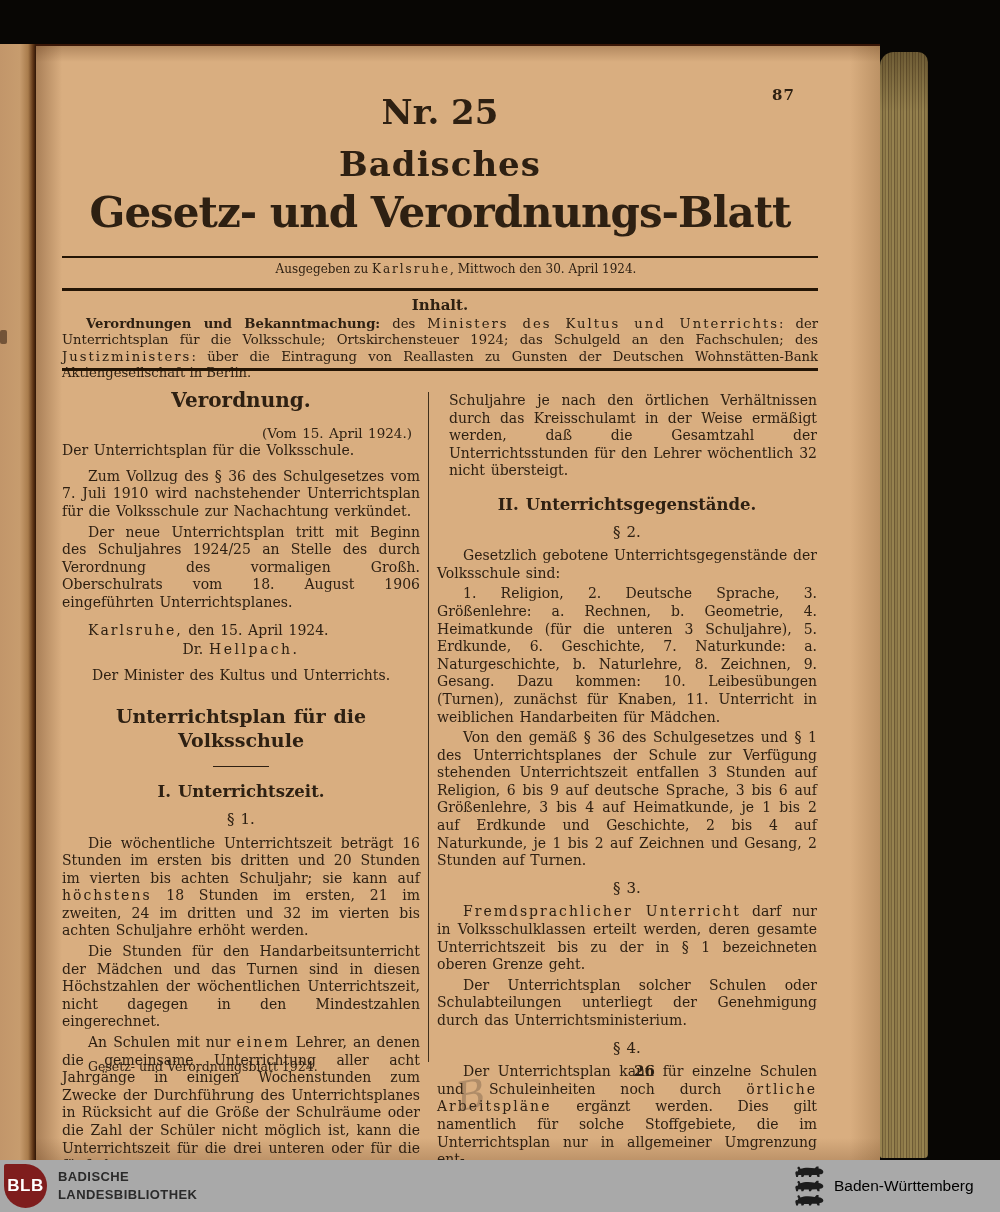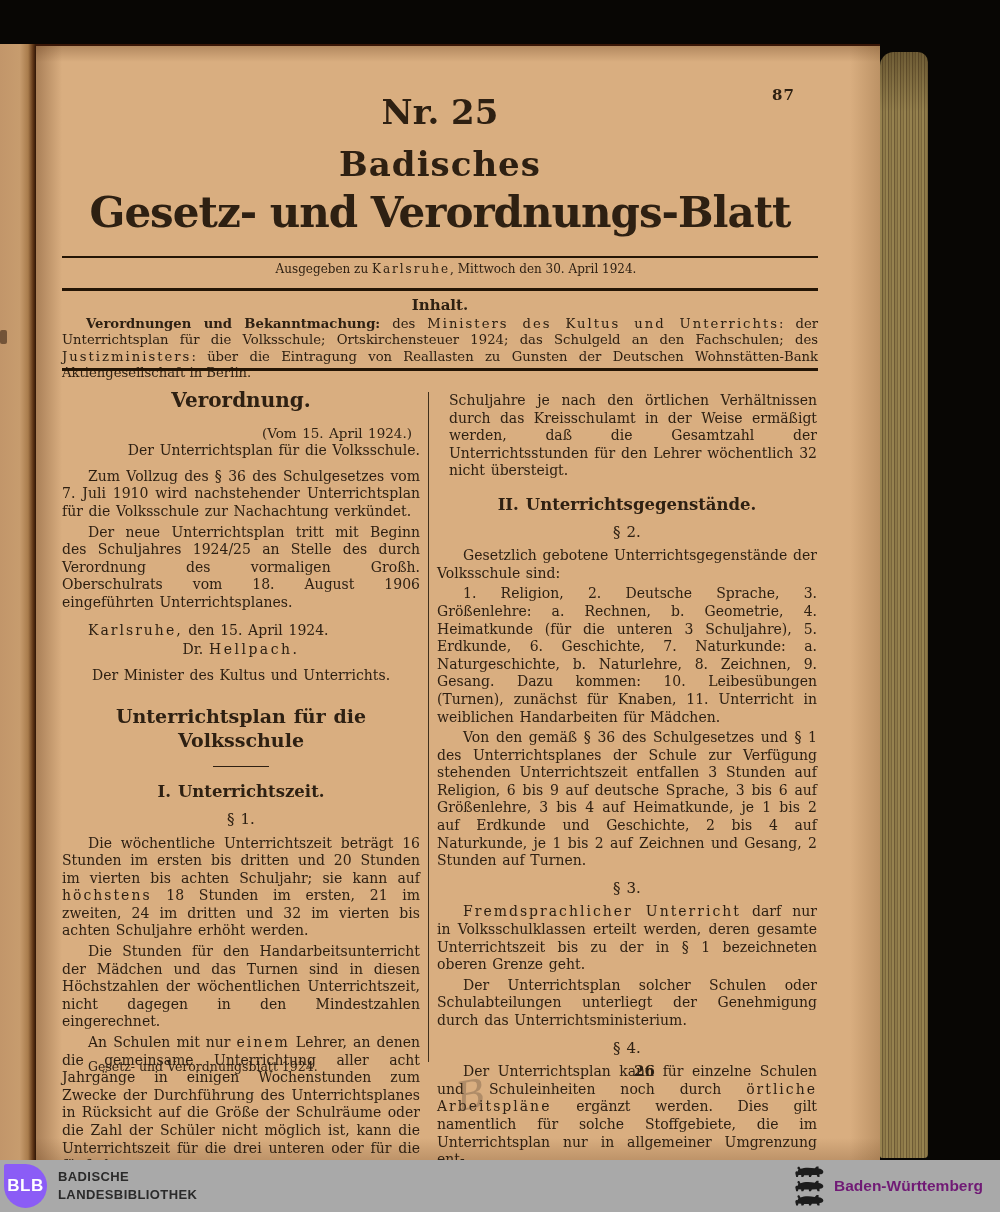--- a/index.html
+++ b/index.html
@@ -72,21 +72,21 @@
                  background:#40301c; }
 
   .col p { text-indent:26px; margin:0 0 3px 0; }
   .col p.noindent { text-indent:0;margin-left:12px; }
   .h-big   { text-align:center; font-weight:bold; font-size:20px; margin-bottom:15px; }
   .h-plan  { text-align:center; font-weight:bold; font-size:19px; margin-top:20px; line-height:24px; }
   .h-plan2 { text-align:center; font-weight:bold; font-size:16px; margin-top:2px; }
   .h-sec   { text-align:center; font-weight:bold; font-size:16.5px; margin-top:16px; margin-bottom:4px; }
   .h-para  { text-align:center; font-size:15px; margin:10px 0 6px 0; }
   .vom     { text-align:right; padding-right:8px; font-size:13.5px; }
-  .subject { text-align:right; font-size:14px; margin-bottom:8px; }
+  .subject { text-align:left; font-size:14px; margin-bottom:8px; }
   .kline   { text-indent:26px; margin-top:10px; }
   .center  { text-align:center; }
   .mt8 { margin-top:8px; } .mt2 { margin-top:2px; }
   .short-div { width:56px; height:0; border-top:1.5px solid #2e2012; margin:14px auto 0 auto; }
 
   .foot-line { position:absolute; left:52px; top:1013px; font-size:12.5px; }
   .foot-num  { position:absolute; left:598px; top:1016px; font-size:15px; font-weight:bold; }
   .pencil    { position:absolute; left:420px; top:1026px; font-size:40px;
                font-style:italic; color:rgba(95,75,60,.34); transform:rotate(-10deg); }
 
@@ -95,21 +95,21 @@
                 background:#a9a9a9; font-family:"Liberation Sans","DejaVu Sans",sans-serif; }
   .blb-logo { position:absolute; left:4px; top:4px; width:43px; height:44px;
               border-radius:2px 50% 50% 50%;
               display:flex; align-items:center; justify-content:center;
               color:#fff; font-weight:bold; font-size:17px; letter-spacing:.5px; }
   .blb-text { position:absolute; left:58px; top:8px; color:#2b2b2b;
               font-weight:bold; font-size:13px; line-height:18px; letter-spacing:.4px; }
   .bw-group { position:absolute; left:793px; top:0; height:52px;
               display:flex; align-items:center; gap:9px; }
   .bw-crest { width:32px; height:44px; }
-  .bw-name  { color:#701a75; font-size:15.5px; font-weight:700; }
+  .bw-name  { color:#000000; font-size:15.5px; font-weight:400; }
 </style>
 </head>
 <body>
 
 <div class="prev-page-strip"></div>
 <div class="facing-fragment"></div>
 
 <div class="page">
   <div class="page-num-top">87</div>
 
@@ -162,21 +162,21 @@
   </div>
 
   <div class="foot-line">Gesetz- und Verordnungsblatt 1924.</div>
   <div class="foot-num">26</div>
   <div class="pencil">B</div>
 </div>
 
 <div class="fore-edge"></div>
 
 <div class="bottom-bar">
-  <div class="blb-logo" id="blbLogo" style="background: #8b5cf6; text-align: right;">BLB</div>
+  <div class="blb-logo" id="blbLogo" style="background: #7f1d1d; text-align: right;">BLB</div>
   <div class="blb-text">
     <div>BADISCHE</div>
     <div>LANDESBIBLIOTHEK</div>
   </div>
   <div class="bw-group">
     <svg class="bw-crest" viewBox="0 0 32 46">
       <g fill="#1c1c1c">
         <g transform="translate(1,2)">
           <path d="M1,9 C0,6 2,5 3,6 L4,3.5 C2,3 3,0 5,1 L6,3 C10,1.5 16,1.5 21,2.5 L23,0.5 25,0.5 25,2.8 C27.5,3 29.5,4 30,6 C30,8 28,9 26,8.8 L26,11.5 24,11.5 23,9.5 18,9.6 17,11.5 15,11.5 14.8,9.7 10,9.7 9,11.5 7,11.5 6.8,9.6 4,9.4 3.4,11.5 1.6,11.5 Z"></path>
         </g>

